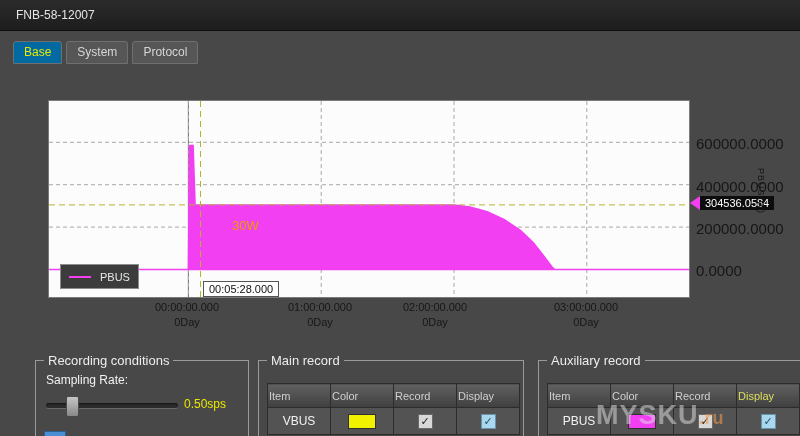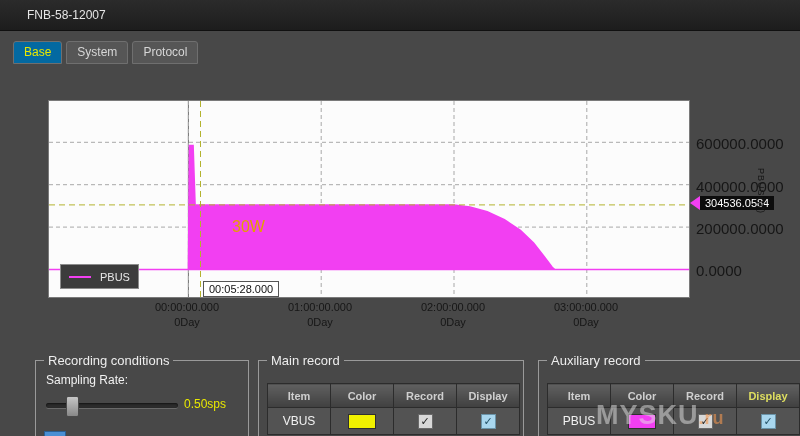--- a/index.html
+++ b/index.html
@@ -4,21 +4,21 @@
 <style>
   html,body { margin:0; padding:0; background:#2a2a2a; }
   #app {
     position:relative; width:800px; height:436px; overflow:hidden;
     background:#484848; font-family:"Liberation Sans", sans-serif;
     -webkit-font-smoothing:antialiased;
   }
   
   .titlebar { position:absolute; left:0; top:0; width:800px; height:30px;
     background:linear-gradient(#2b2b2b,#1d1d1d); border-bottom:1px solid #101010; }
-  .titlebar .title { color:#e6e6e6; font-size:12px; line-height:30px; padding-left:27px; }
+  .titlebar .title { color:#e6e6e6; font-size:12px; line-height:30px; padding-left:16px; }
   
   .tabs { position:absolute; left:13px; top:41px; display:flex; gap:4px; }
   .tab { height:21px; padding:0 10px; background:#565656; border:1px solid #6f6f6f;
     border-radius:3px 3px 0 0; color:#d6d6d6; font-size:12px; line-height:21px; cursor:default; }
   .tab.active { background:#0369a1; color:#e8e800; }
   
   .plot { position:absolute; left:48px; top:100px; width:640px; height:196px;
     background:#fcfcfc; border:1px solid #7a7a7a; }
   .plot svg { position:absolute; left:0; top:0; }
   .y-tick { position:absolute; left:696px; color:#161616; font-size:15px; white-space:nowrap; }
@@ -30,40 +30,40 @@
   .marker-label { background:#0d0d0d; color:#ffffff; font-size:11px; padding:1px 5px; }
   .x-tick { position:absolute; top:301px; width:100px; text-align:center;
     color:#161616; font-size:11px; }
   .x-tick .day { display:block; margin-top:3px; }
   .legend { position:absolute; left:60px; top:264px; height:23px; background:#3c3c3c;
     border:1px solid #8c8c8c; display:flex; align-items:center; padding:0 8px; }
   .legend-line { width:22px; height:2px; background:#f23ff2; margin-right:9px; }
   .legend-text { color:#e8e8e8; font-size:11px; }
   .tooltip { position:absolute; left:203px; top:281px; background:#ffffff;
     border:1px solid #555; color:#111; font-size:11px; padding:1px 5px; white-space:nowrap; }
-  .annotation { position:absolute; left:232px; top:218px; color:#e2a000; font-size:16px; }
+  .annotation { position:absolute; left:232px; top:218px; color:#e2a000; font-size:13px; }
   
   .groupbox { position:absolute; border:1px solid #9a9a9a; }
   .gb-title { position:absolute; top:-8px; left:8px; background:#484848;
     color:#ededed; font-size:13px; padding:0 4px; white-space:nowrap; }
   #gb-recording { left:35px; top:360px; width:212px; height:90px; }
   #gb-main      { left:258px; top:360px; width:264px; height:90px; }
   #gb-aux       { left:538px; top:360px; width:264px; height:90px; }
   .sampling-label { position:absolute; left:10px; top:12px; color:#f2f2f2; font-size:12px; }
   .slider { position:absolute; left:10px; top:42px; width:132px; height:5px;
     background:#2c2c2c; border-radius:3px;
     box-shadow:inset 0 1px 2px #141414, 0 1px 0 #6a6a6a; }
   .slider-handle { position:absolute; left:20px; top:-7px; width:11px; height:19px;
     background:linear-gradient(#c6c6c6,#888888); border:1px solid #4a4a4a; border-radius:2px; }
   .sampling-value { position:absolute; left:148px; top:36px; color:#e8e800; font-size:12px; }
   .cutoff { position:absolute; left:8px; top:70px; width:20px; height:14px;
     background:#4a8fd4; border:1px solid #2a5f94; }
   table.rec { position:absolute; left:8px; top:22px; border-collapse:collapse; }
   table.rec th { width:60px; height:21px; background:linear-gradient(#606060,#404040);
-    color:#cfcfcf; font-weight:bold; font-size:11px; border:1px solid #2c2c2c; text-align:center; }
+    color:#cfcfcf; font-weight:normal; font-size:11px; border:1px solid #2c2c2c; text-align:left; }
   table.rec th.hl { color:#dede60; }
   table.rec td { width:60px; height:24px; background:#535353; color:#f2f2f2;
     font-size:12px; border:1px solid #2c2c2c; text-align:center; }
   .swatch { display:inline-block; width:26px; height:13px; border:1px solid #303030;
     vertical-align:middle; }
   .cb { display:inline-flex; width:13px; height:13px; background:#d8d8d8;
     border:1px solid #6a6a6a; align-items:center; justify-content:center;
     color:#222; font-size:11px; line-height:13px; vertical-align:middle; cursor:default; }
   .cb.blue { background:#a9d7ef; border-color:#6a93a8; color:#1f4e63; }
   .watermark { position:absolute; left:596px; top:400px; font-size:27px; font-weight:bold;
@@ -125,21 +125,21 @@
   <div class="yaxis-name">PBUS(W)</div>
 
   <div class="x-tick" style="left:137px;">
     <span>00:00:00.000</span>
     <span class="day">0Day</span>
   </div>
   <div class="x-tick" style="left:270px;">
     <span>01:00:00.000</span>
     <span class="day">0Day</span>
   </div>
-  <div class="x-tick" style="left:403px;">
+  <div class="x-tick" style="left:385px;">
     <span>02:00:00.000</span>
     <span class="day">0Day</span>
   </div>
   <div class="x-tick" style="left:536px;">
     <span>03:00:00.000</span>
     <span class="day">0Day</span>
   </div>
 
   <div class="groupbox" id="gb-recording">
     <div class="gb-title">Recording conditions</div>

